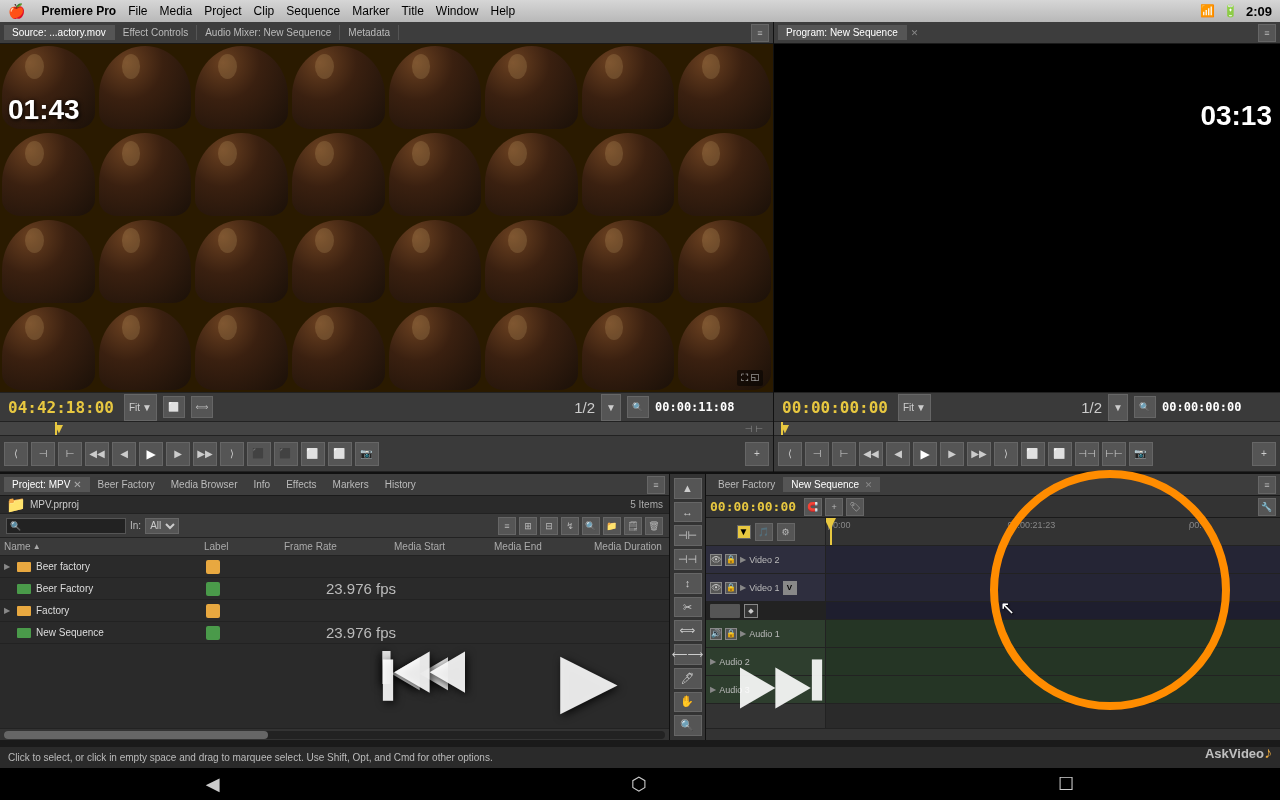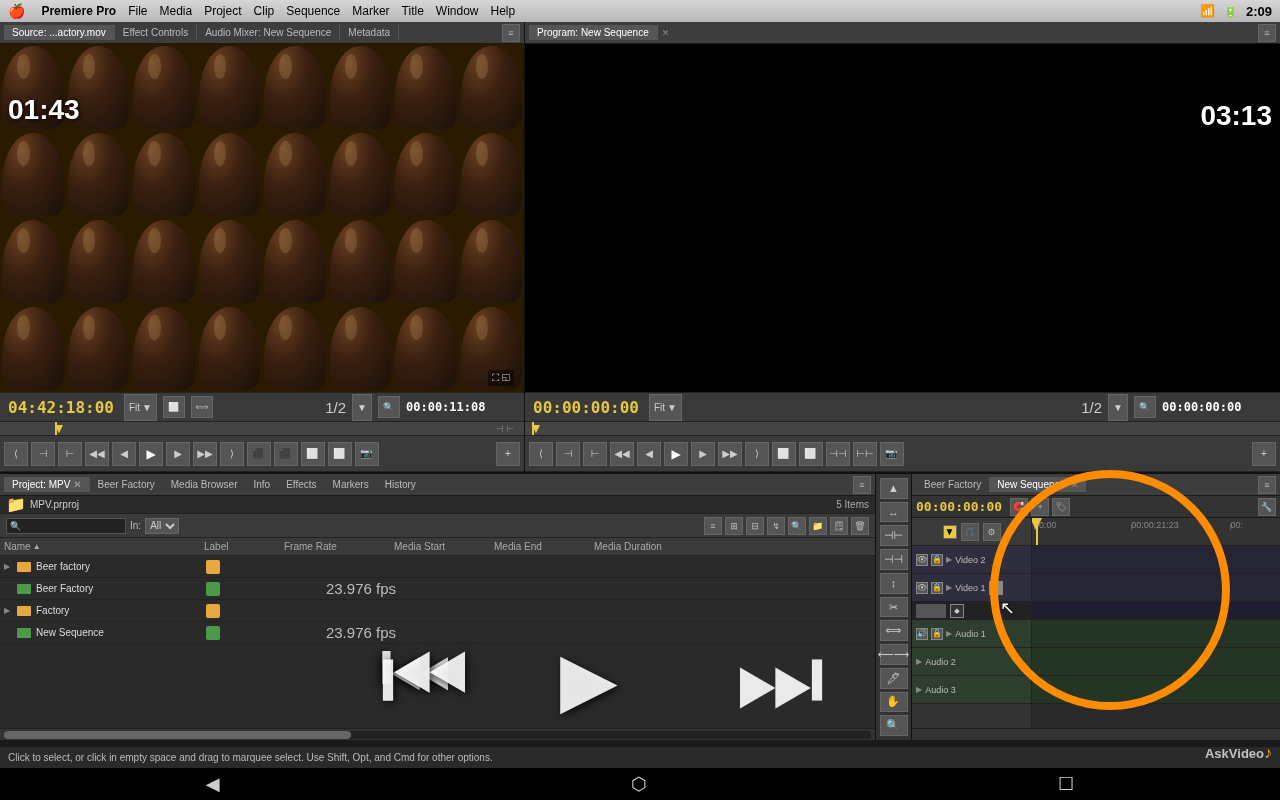--- a/index.html
+++ b/index.html
@@ -48,21 +48,21 @@
       font-size: 12px;
       color: #000;
     }
     .menu-bar .time-display {
       font-weight: bold;
       font-size: 13px;
     }
 
     
     .source-panel {
-      width: 525px;
+      width: 774px;
       background: #2a2a2a;
       border-right: 1px solid #111;
       display: flex;
       flex-direction: column;
     }
 
     
     .program-panel {
       flex: 1;
       background: #2a2a2a;
@@ -193,21 +193,21 @@
 
     
     .bottom-container {
       display: flex;
       height: 268px;
       border-top: 2px solid #111;
     }
 
     
     .project-panel {
-      width: 876px;
+      width: 670px;
       background: #a16207;
       border-right: 1px solid #111;
       display: flex;
       flex-direction: column;
     }
 
     
     .tools-panel {
       width: 36px;
       background: #333;

